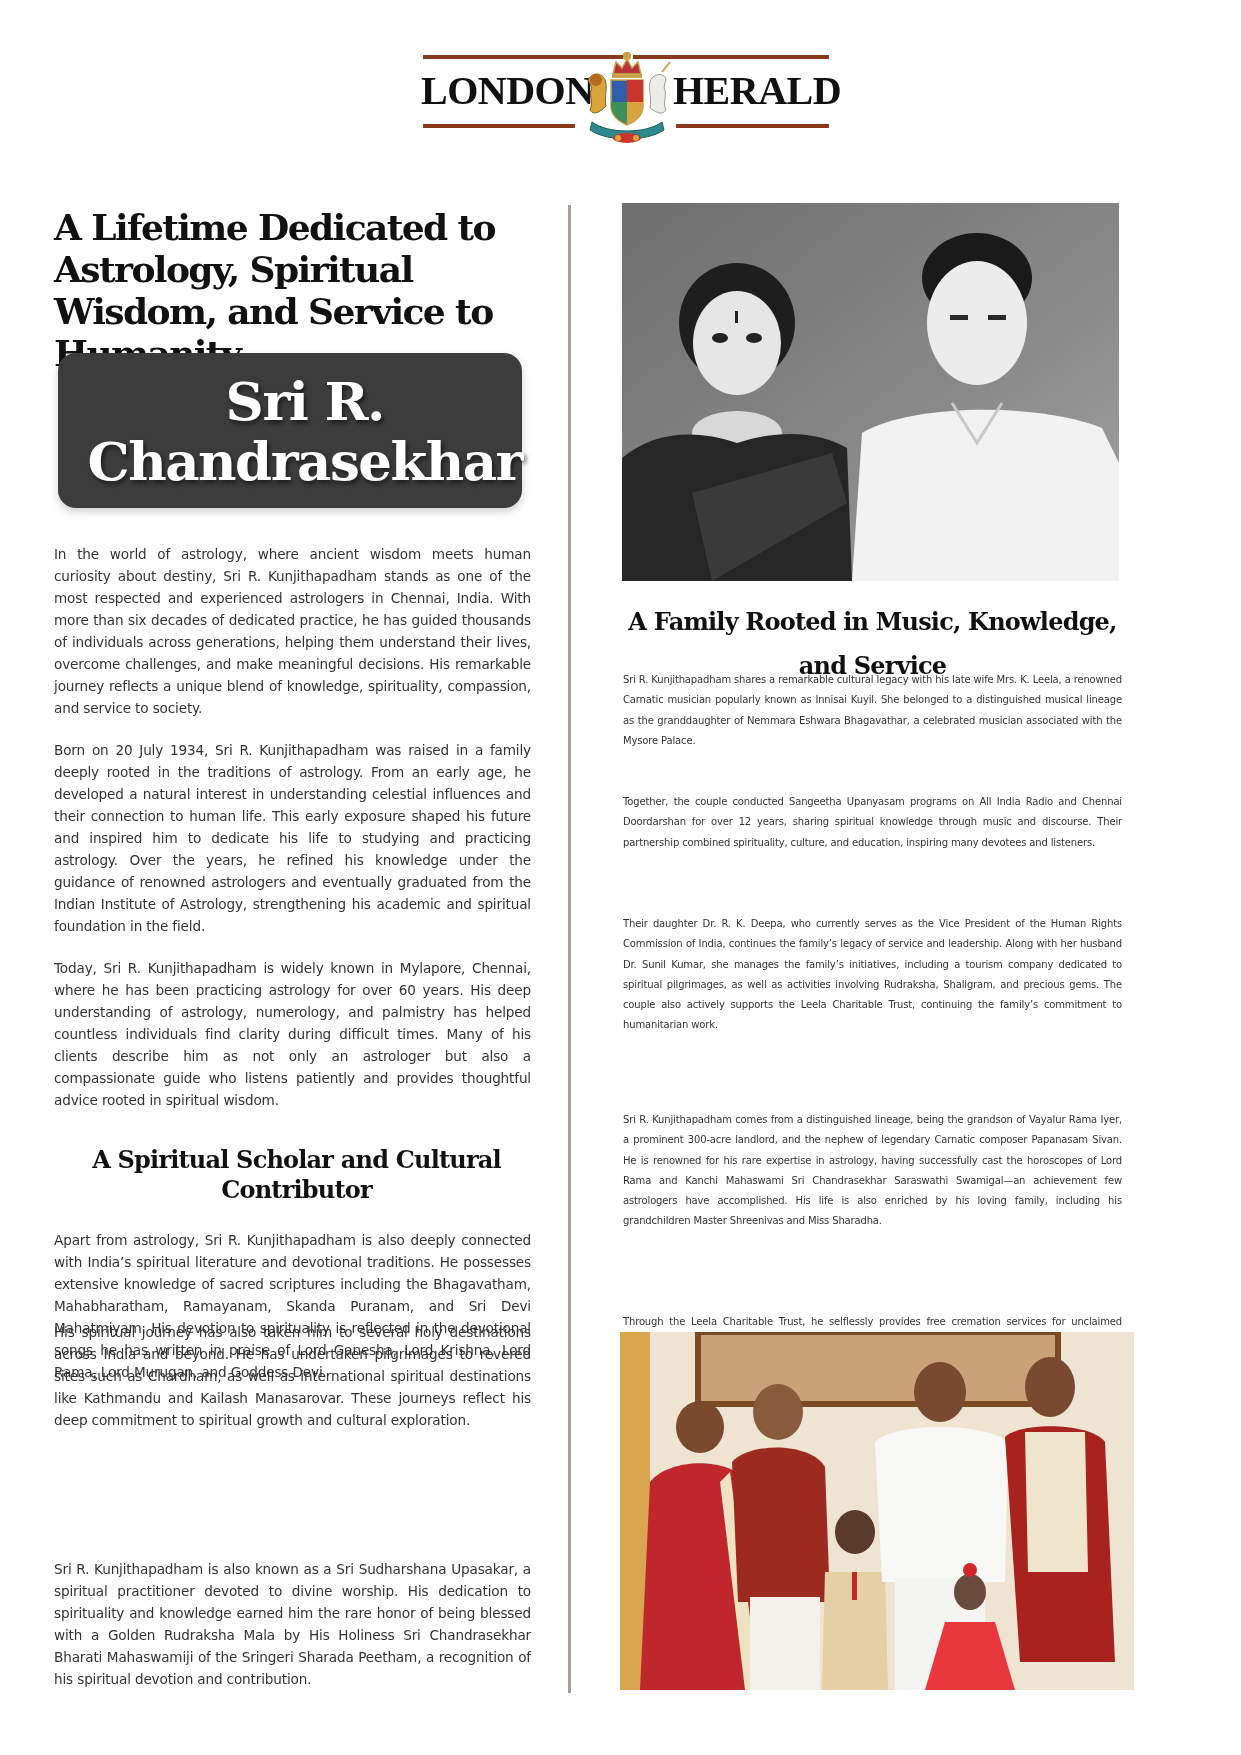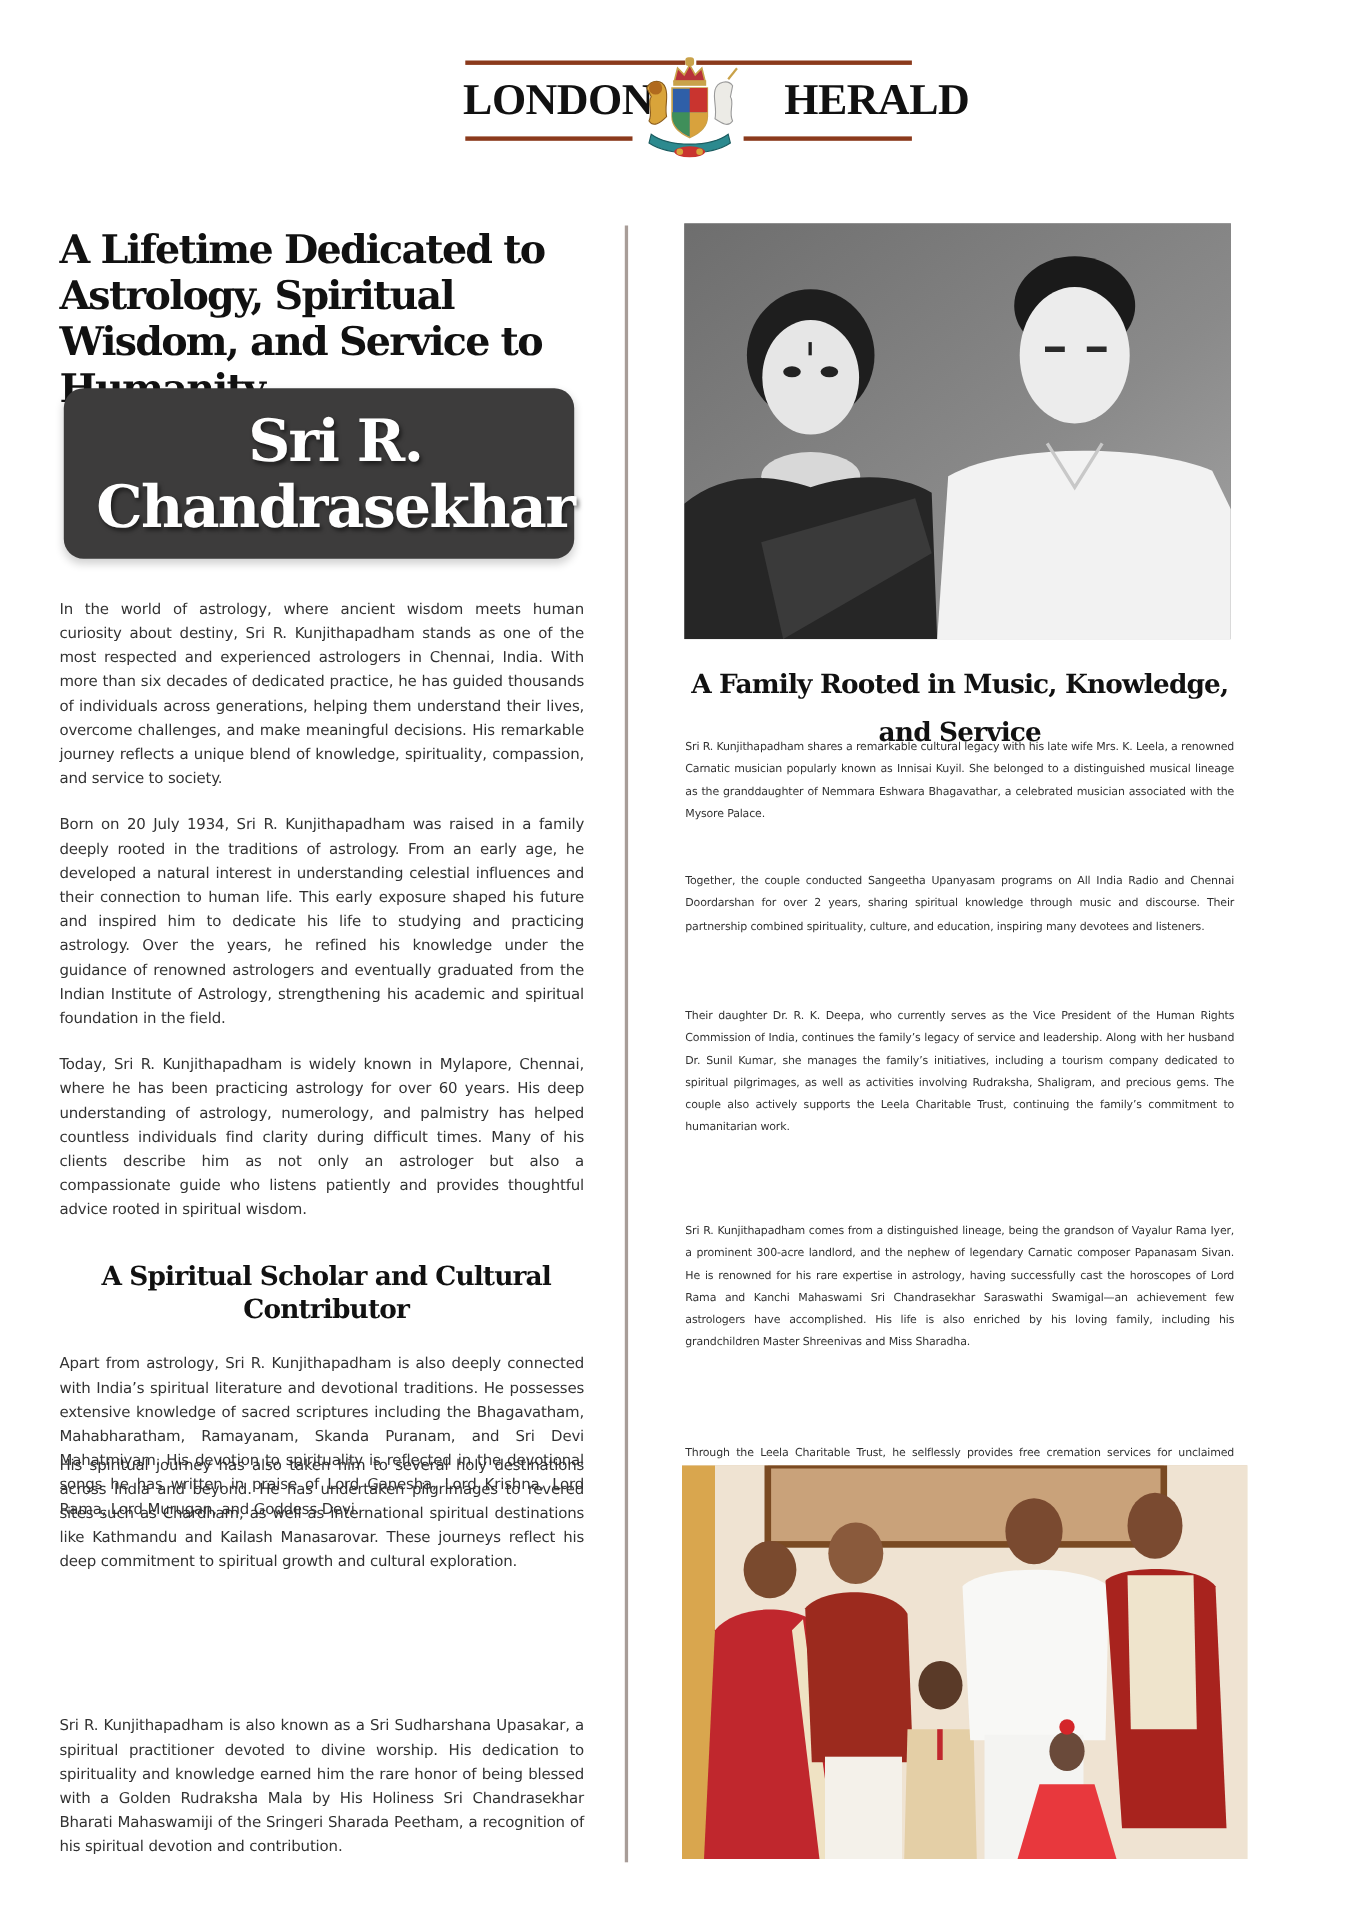--- a/index.html
+++ b/index.html
@@ -12,21 +12,21 @@
   .mast-line.tl { left: 423px; top: 55px; width: 200px; }
   .mast-line.tr { left: 633px; top: 55px; width: 196px; }
   .mast-line.bl { left: 423px; top: 124px; width: 152px; }
   .mast-line.br { left: 676px; top: 124px; width: 153px; }
   .mast-word {
     position: absolute; top: 68px;
     font-family: "Liberation Serif", serif; font-weight: bold;
     font-size: 40px; line-height: 46px; color: #111111; letter-spacing: -0.5px;
   }
   .mast-word.left { left: 421px; }
-  .mast-word.right { left: 673px; margin-left: 40px; }
+  .mast-word.right { left: 673px; }
   .crest { position: absolute; left: 578px; top: 50px; width: 98px; height: 96px; }
 
   
   .headline {
     position: absolute; left: 54px; top: 206px; width: 500px;
     font-family: "DejaVu Serif", serif; font-weight: bold;
     font-size: 36px; line-height: 42px; color: #111111; letter-spacing: -1.6px;
   }
   .name-box {
     position: absolute; left: 58px; top: 353px; width: 464px; height: 155px;
@@ -148,21 +148,21 @@
     <rect x="328" y="112" width="18" height="5" fill="#2a2a2a"></rect>
     <rect x="366" y="112" width="18" height="5" fill="#2a2a2a"></rect>
     <path d="M230 378 L240 230 C290 200 420 200 480 225 L497 260 L497 378 Z" fill="#f2f2f2"></path>
     <path d="M330 200 L355 240 L380 200" fill="none" stroke="#c8c8c8" stroke-width="3"></path>
   </svg>
 </figure>
 
 <h2 class="subhead right">A Family Rooted in Music, Knowledge, and Service</h2>
 
 <p class="para rcol" style="top:670px;">Sri R. Kunjithapadham shares a remarkable cultural legacy with his late wife Mrs. K. Leela, a renowned Carnatic musician popularly known as Innisai Kuyil. She belonged to a distinguished musical lineage as the granddaughter of Nemmara Eshwara Bhagavathar, a celebrated musician associated with the Mysore Palace.</p>
-<p class="para rcol" style="top:792px;">Together, the couple conducted Sangeetha Upanyasam programs on All India Radio and Chennai Doordarshan for over 2 years, sharing spiritual knowledge through music and discourse. Their partnership combined spirituality, culture, and education, inspiring many devotees and listeners.</p>
+<p class="para rcol" style="top:792px;">Together, the couple conducted Sangeetha Upanyasam programs on All India Radio and Chennai Doordarshan for over 12 years, sharing spiritual knowledge through music and discourse. Their partnership combined spirituality, culture, and education, inspiring many devotees and listeners.</p>
 <p class="para rcol" style="top:914px;">Their daughter Dr. R. K. Deepa, who currently serves as the Vice President of the Human Rights Commission of India, continues the family’s legacy of service and leadership. Along with her husband Dr. Sunil Kumar, she manages the family’s initiatives, including a tourism company dedicated to spiritual pilgrimages, as well as activities involving Rudraksha, Shaligram, and precious gems. The couple also actively supports the Leela Charitable Trust, continuing the family’s commitment to humanitarian work.</p>
 <p class="para rcol" style="top:1110px;">Sri R. Kunjithapadham comes from a distinguished lineage, being the grandson of Vayalur Rama Iyer, a prominent 300-acre landlord, and the nephew of legendary Carnatic composer Papanasam Sivan. He is renowned for his rare expertise in astrology, having successfully cast the horoscopes of Lord Rama and Kanchi Mahaswami Sri Chandrasekhar Saraswathi Swamigal—an achievement few astrologers have accomplished. His life is also enriched by his loving family, including his grandchildren Master Shreenivas and Miss Sharadha.</p>
 <p class="para rcol" style="top:1272px;margin-top:40px;">Through the Leela Charitable Trust, he selflessly provides free cremation services for unclaimed bodies.</p>
 
 <figure class="photo family">
   <svg viewBox="0 0 514 358" preserveAspectRatio="none" xmlns="http://www.w3.org/2000/svg">
     <rect width="514" height="358" fill="#efe3d2"></rect>
 
     <rect x="78" y="0" width="360" height="72" fill="#c9a27a" stroke="#7a4a22" stroke-width="6"></rect>
     <rect x="0" y="0" width="30" height="358" fill="#d9a64e"></rect>

